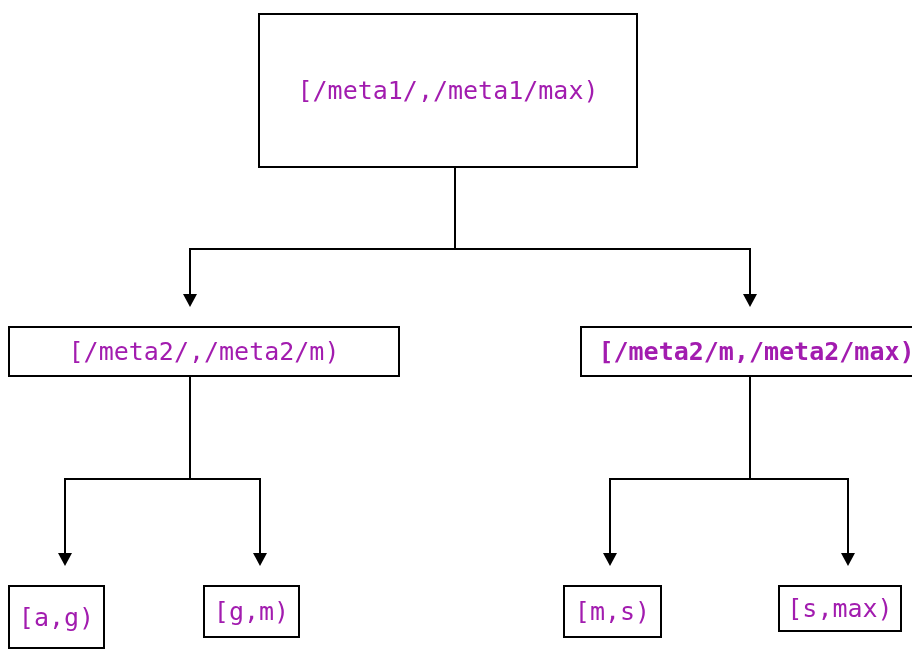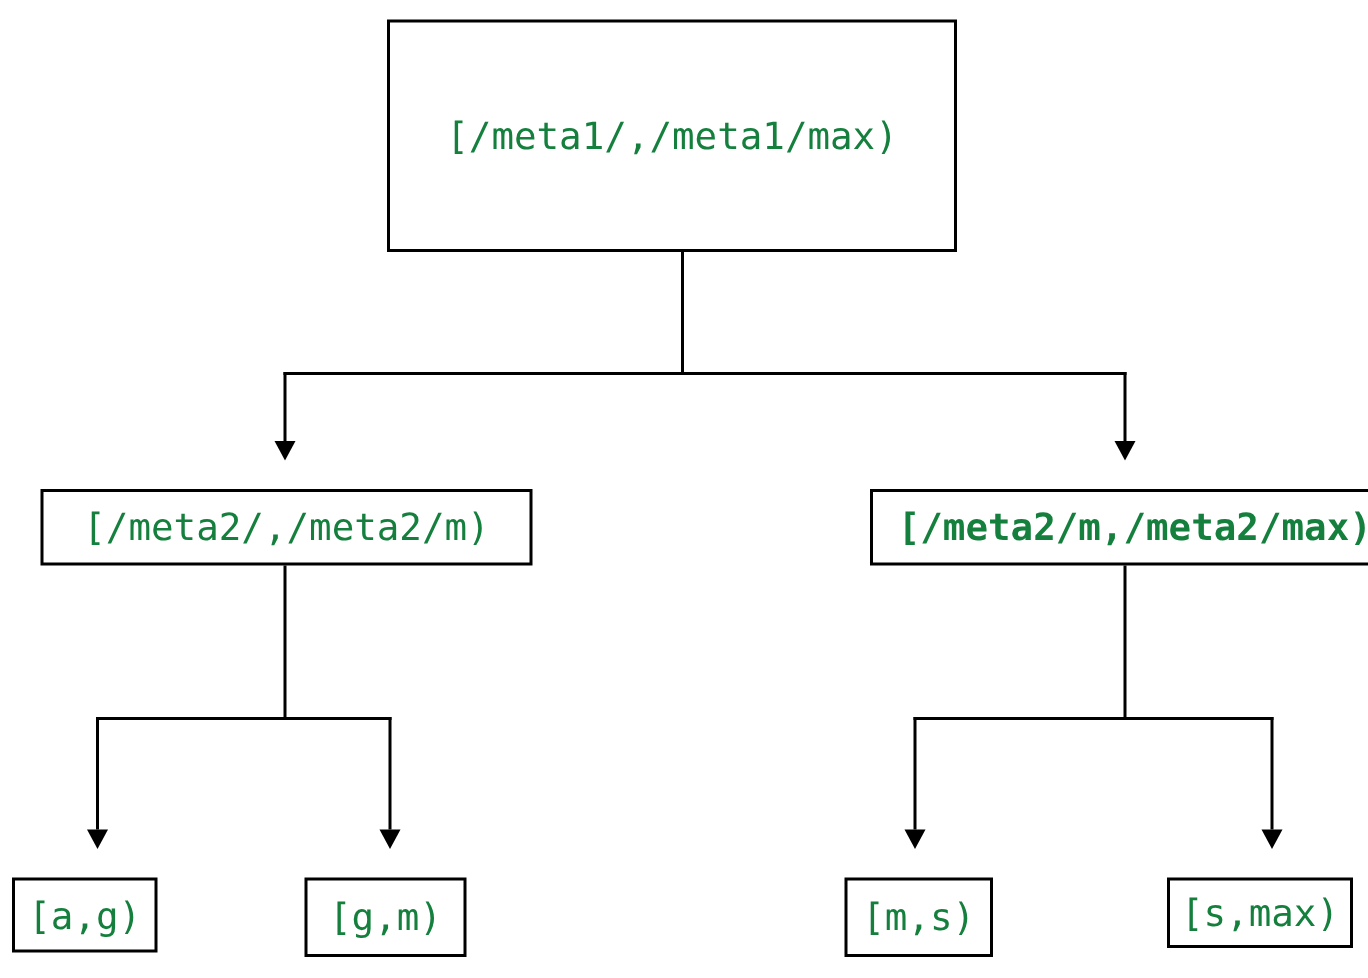--- a/index.html
+++ b/index.html
@@ -13,21 +13,21 @@
     width: 912px;
     height: 652px;
     background: #ffffff;
     font-family: "DejaVu Sans Mono", monospace;
     overflow: hidden;
   }
   .node {
     position: absolute;
     border: 2px solid #000000;
     background: #ffffff;
-    color: #15803d;
+    color: #a21caf;
     display: flex;
     align-items: center;
     justify-content: center;
     font-size: 25px;
     white-space: nowrap;
   }
   .line {
     position: absolute;
     background: #000000;
   }
@@ -40,27 +40,27 @@
     border-top: 13px solid #000000;
   }
 </style>
 </head>
 <body>
 
 <div class="canvas">
 
   <div class="node" style="left:258px; top:13px; width:380px; height:155px;">[/meta1/,/meta1/max)</div>
 
-  <div class="node" style="left:27px; top:326px; width:328px; height:51px;">[/meta2/,/meta2/m)</div>
+  <div class="node" style="left:8px; top:326px; width:392px; height:51px;">[/meta2/,/meta2/m)</div>
 
   <div class="node" style="left:580px; top:326px; width:353px; height:51px;font-weight:bold;">[/meta2/m,/meta2/max)</div>
 
-  <div class="node" style="left:8px; top:585px; width:97px; height:50px;">[a,g)</div>
+  <div class="node" style="left:8px; top:585px; width:97px; height:64px;">[a,g)</div>
 
-  <div class="node" style="left:203px; top:585px; width:108px; height:53px;">[g,m)</div>
+  <div class="node" style="left:203px; top:585px; width:97px; height:53px;">[g,m)</div>
 
   <div class="node" style="left:553px; top:585px; width:99px; height:53px;margin-left:10px;">[m,s)</div>
 
   <div class="node" style="left:778px; top:585px; width:124px; height:47px;">[s,max)</div>
 
   <div class="line" style="left:454px; top:168px; width:2px; height:82px;"></div>
   <div class="line" style="left:189px; top:248px; width:562px; height:2px;"></div>
   <div class="line" style="left:189px; top:248px; width:2px; height:46px;"></div>
   <div class="line" style="left:749px; top:248px; width:2px; height:46px;"></div>
   <div class="arrow" style="left:183px; top:294px;"></div>

